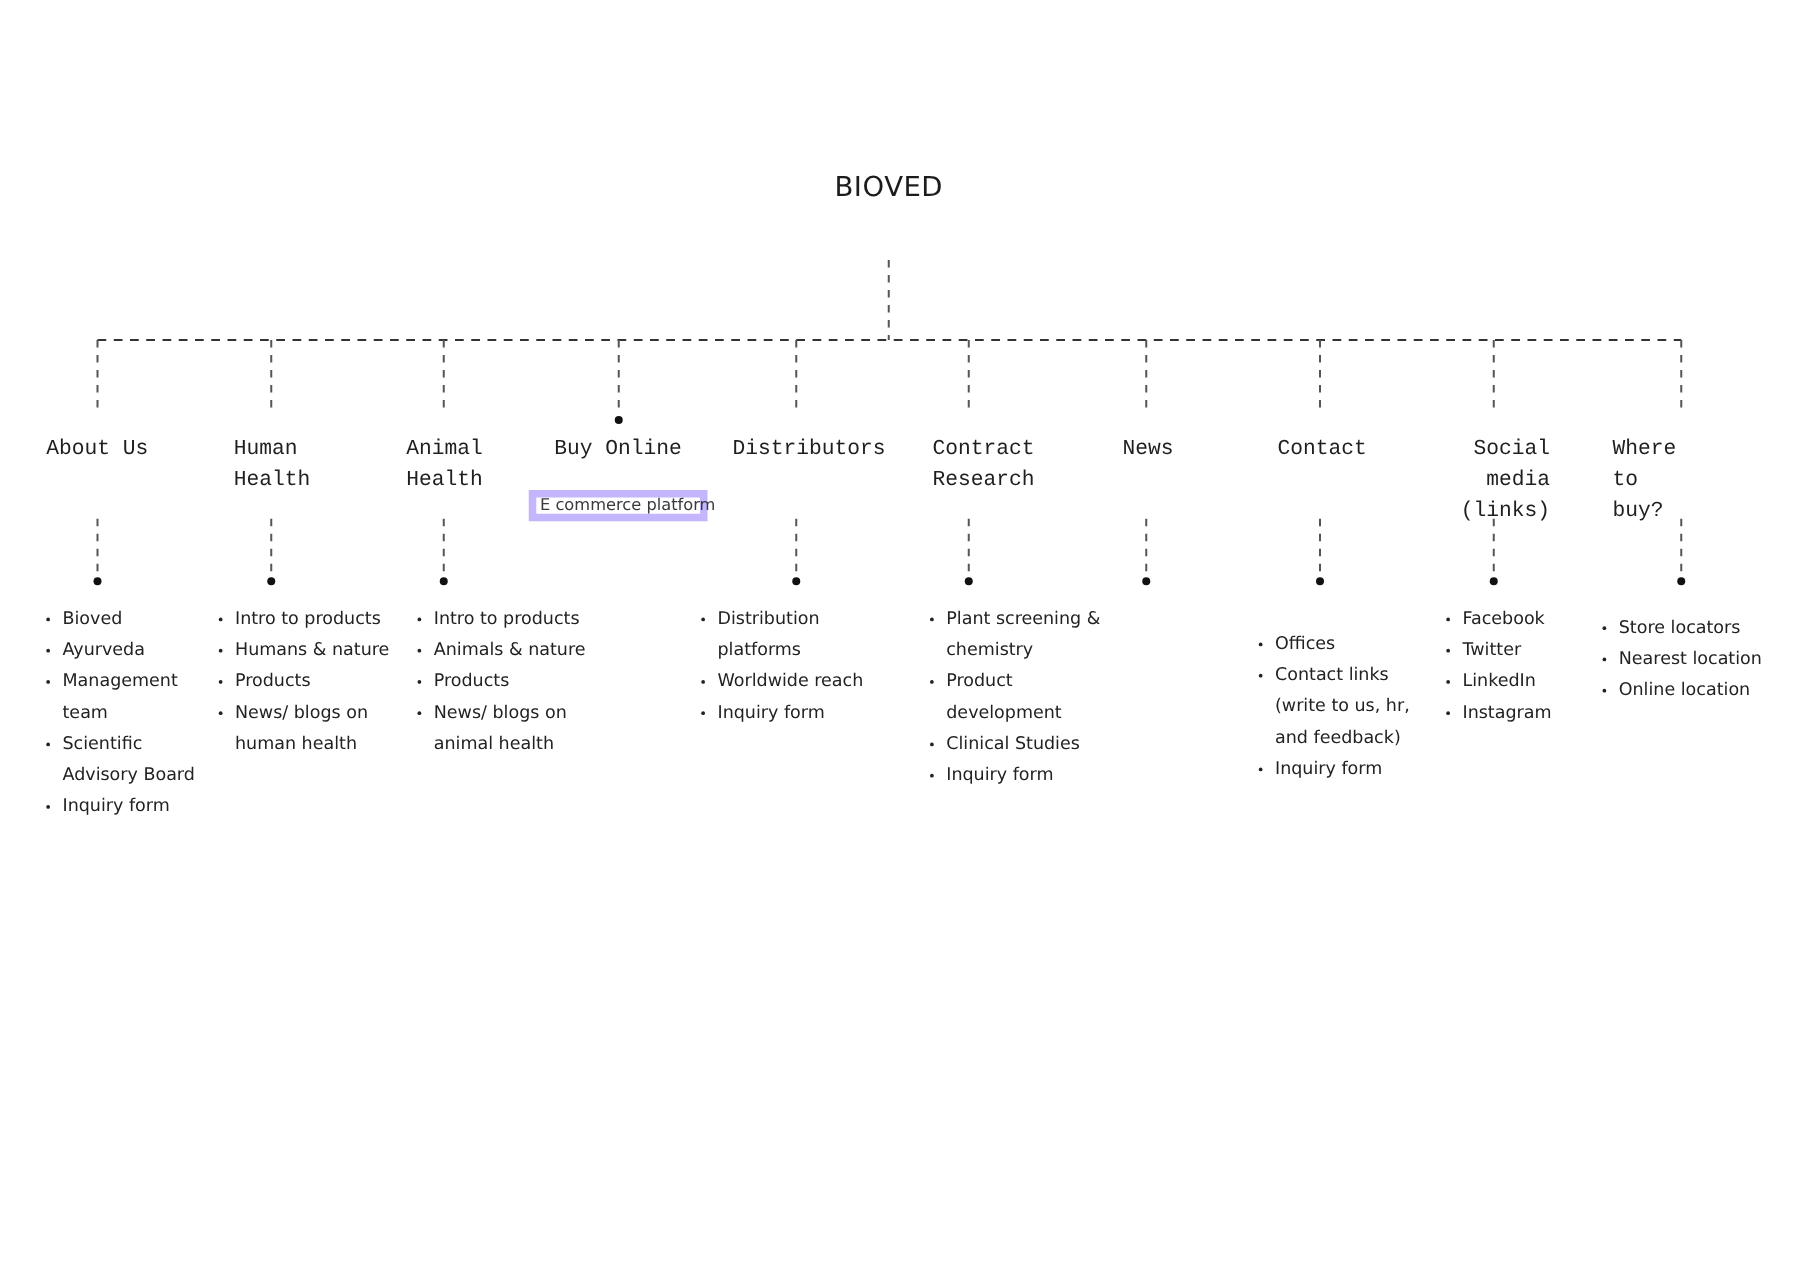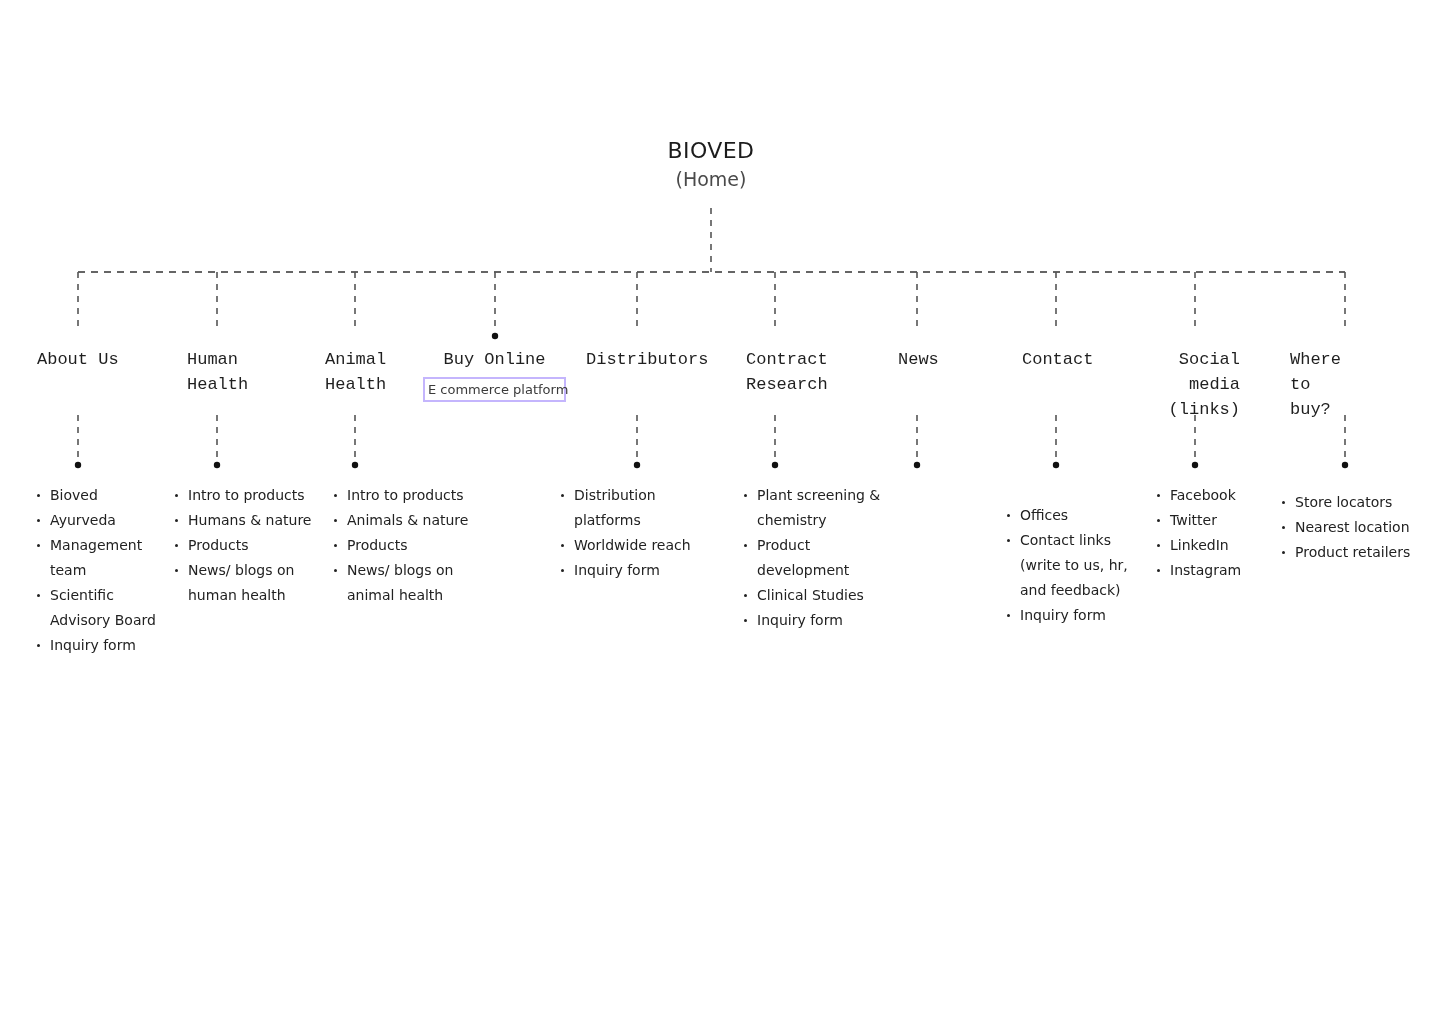--- a/index.html
+++ b/index.html
@@ -77,22 +77,22 @@
   }
   .col-title {
     font-size: 17px;
     font-weight: 400;
     color: #1f1f1f;
     line-height: 25px;
     white-space: pre-line;
     font-family: Liberation Mono, monospace;
   }
   .ecom-box {
-    margin-top: 5px;
-    border: 2px solid #c4b5fd;
+    margin-top: 20px;
+    border: 6px solid #c4b5fd;
     background: #ffffff;
     box-sizing: border-box;
     width: 143px;
     height: 25px;
     display: flex;
     align-items: center;
     padding-left: 3px;
   }
   .ecom-box span {
     font-size: 13px;
@@ -126,21 +126,20 @@
     background: #222222;
   }
 </style>
 </head>
 <body>
 
 <div id="sitemap-canvas">
 
   <div class="root-node">
     <div class="root-title">BIOVED</div>
-    <div class="root-subtitle">(Home)</div>
   </div>
 
   <svg class="connectors" viewBox="0 0 1440 1024">
 
     <path class="dash-line" d="M711,208 L711,272"></path>
 
     <path class="dash-line-bus" d="M78,272 L1345,272"></path>
 
     <path class="dash-line" d="M78,272 L78,330"></path>
     <path class="dash-line" d="M217,272 L217,330"></path>
@@ -261,16 +260,16 @@
     </ul>
   <ul class="bullet-list" style="left:1155px;width:120px;">
       <li>Facebook</li>
       <li>Twitter</li>
       <li>LinkedIn</li>
       <li>Instagram</li>
     </ul>
   <ul class="bullet-list" style="left:1280px;width:160px;top:490px;">
       <li>Store locators</li>
       <li>Nearest location</li>
-      <li>Product retailers</li>
+      <li>Online location</li>
     </ul>
 
 </div>
 
 </body></html>

